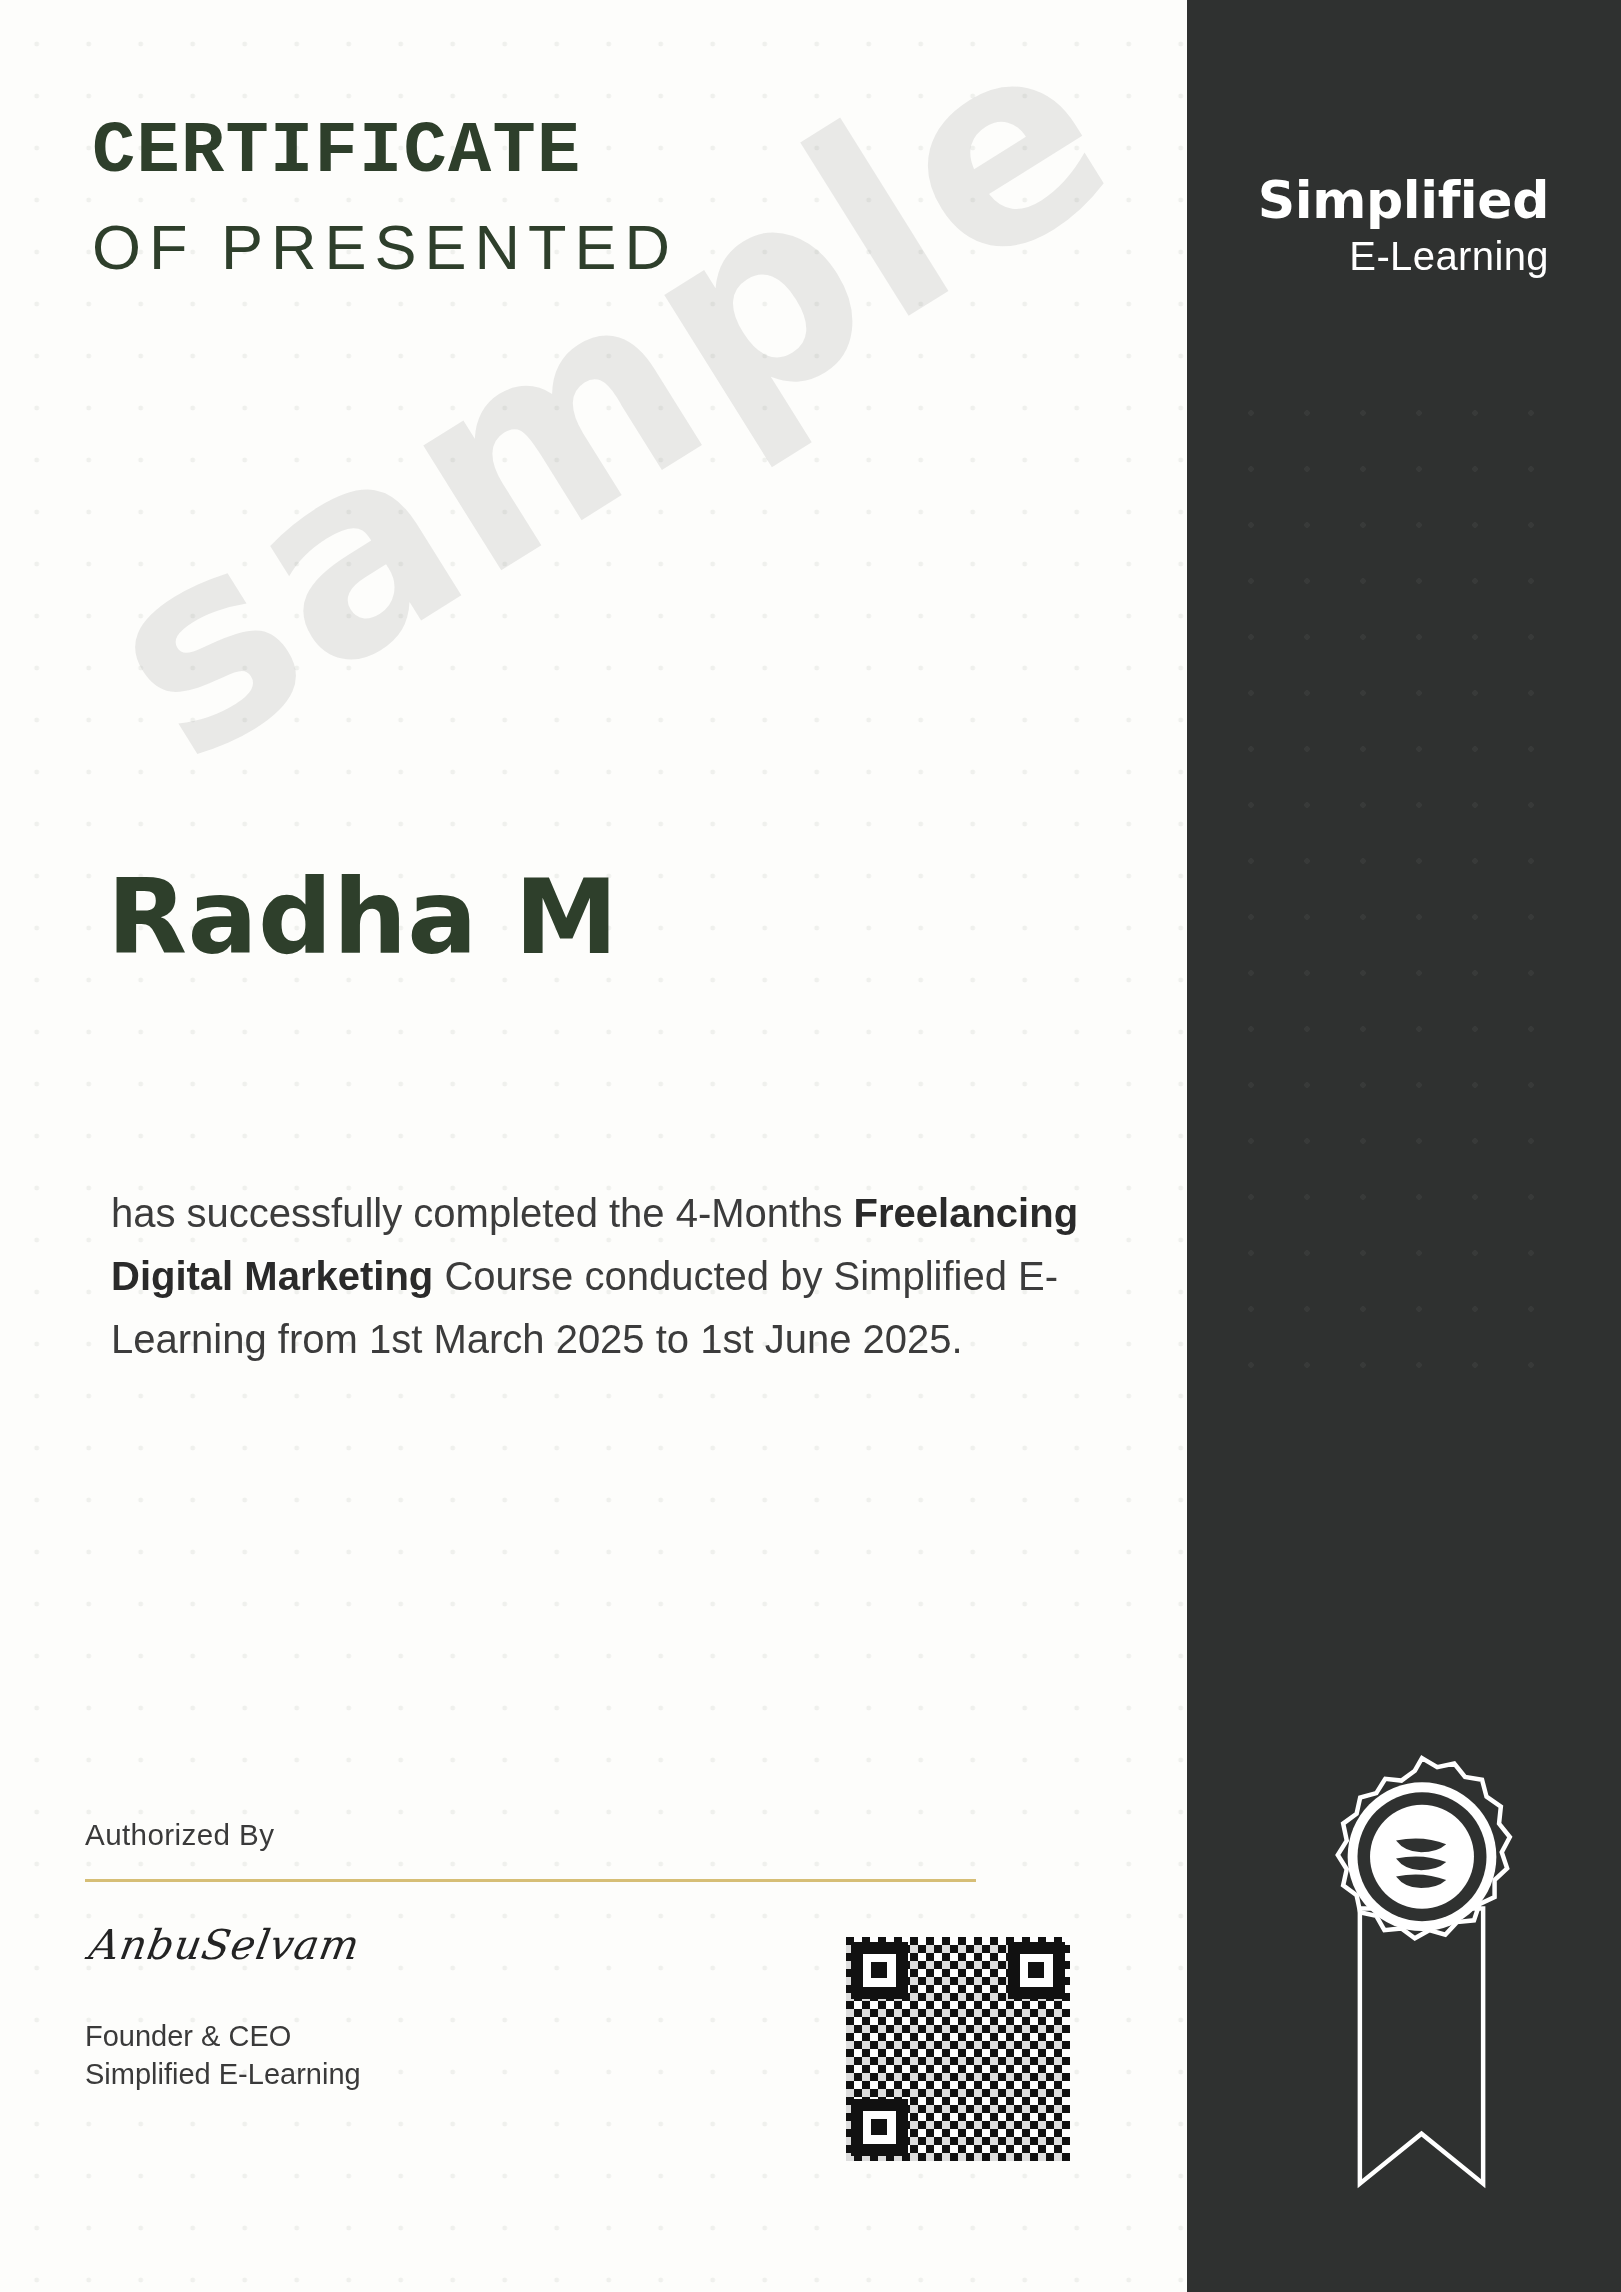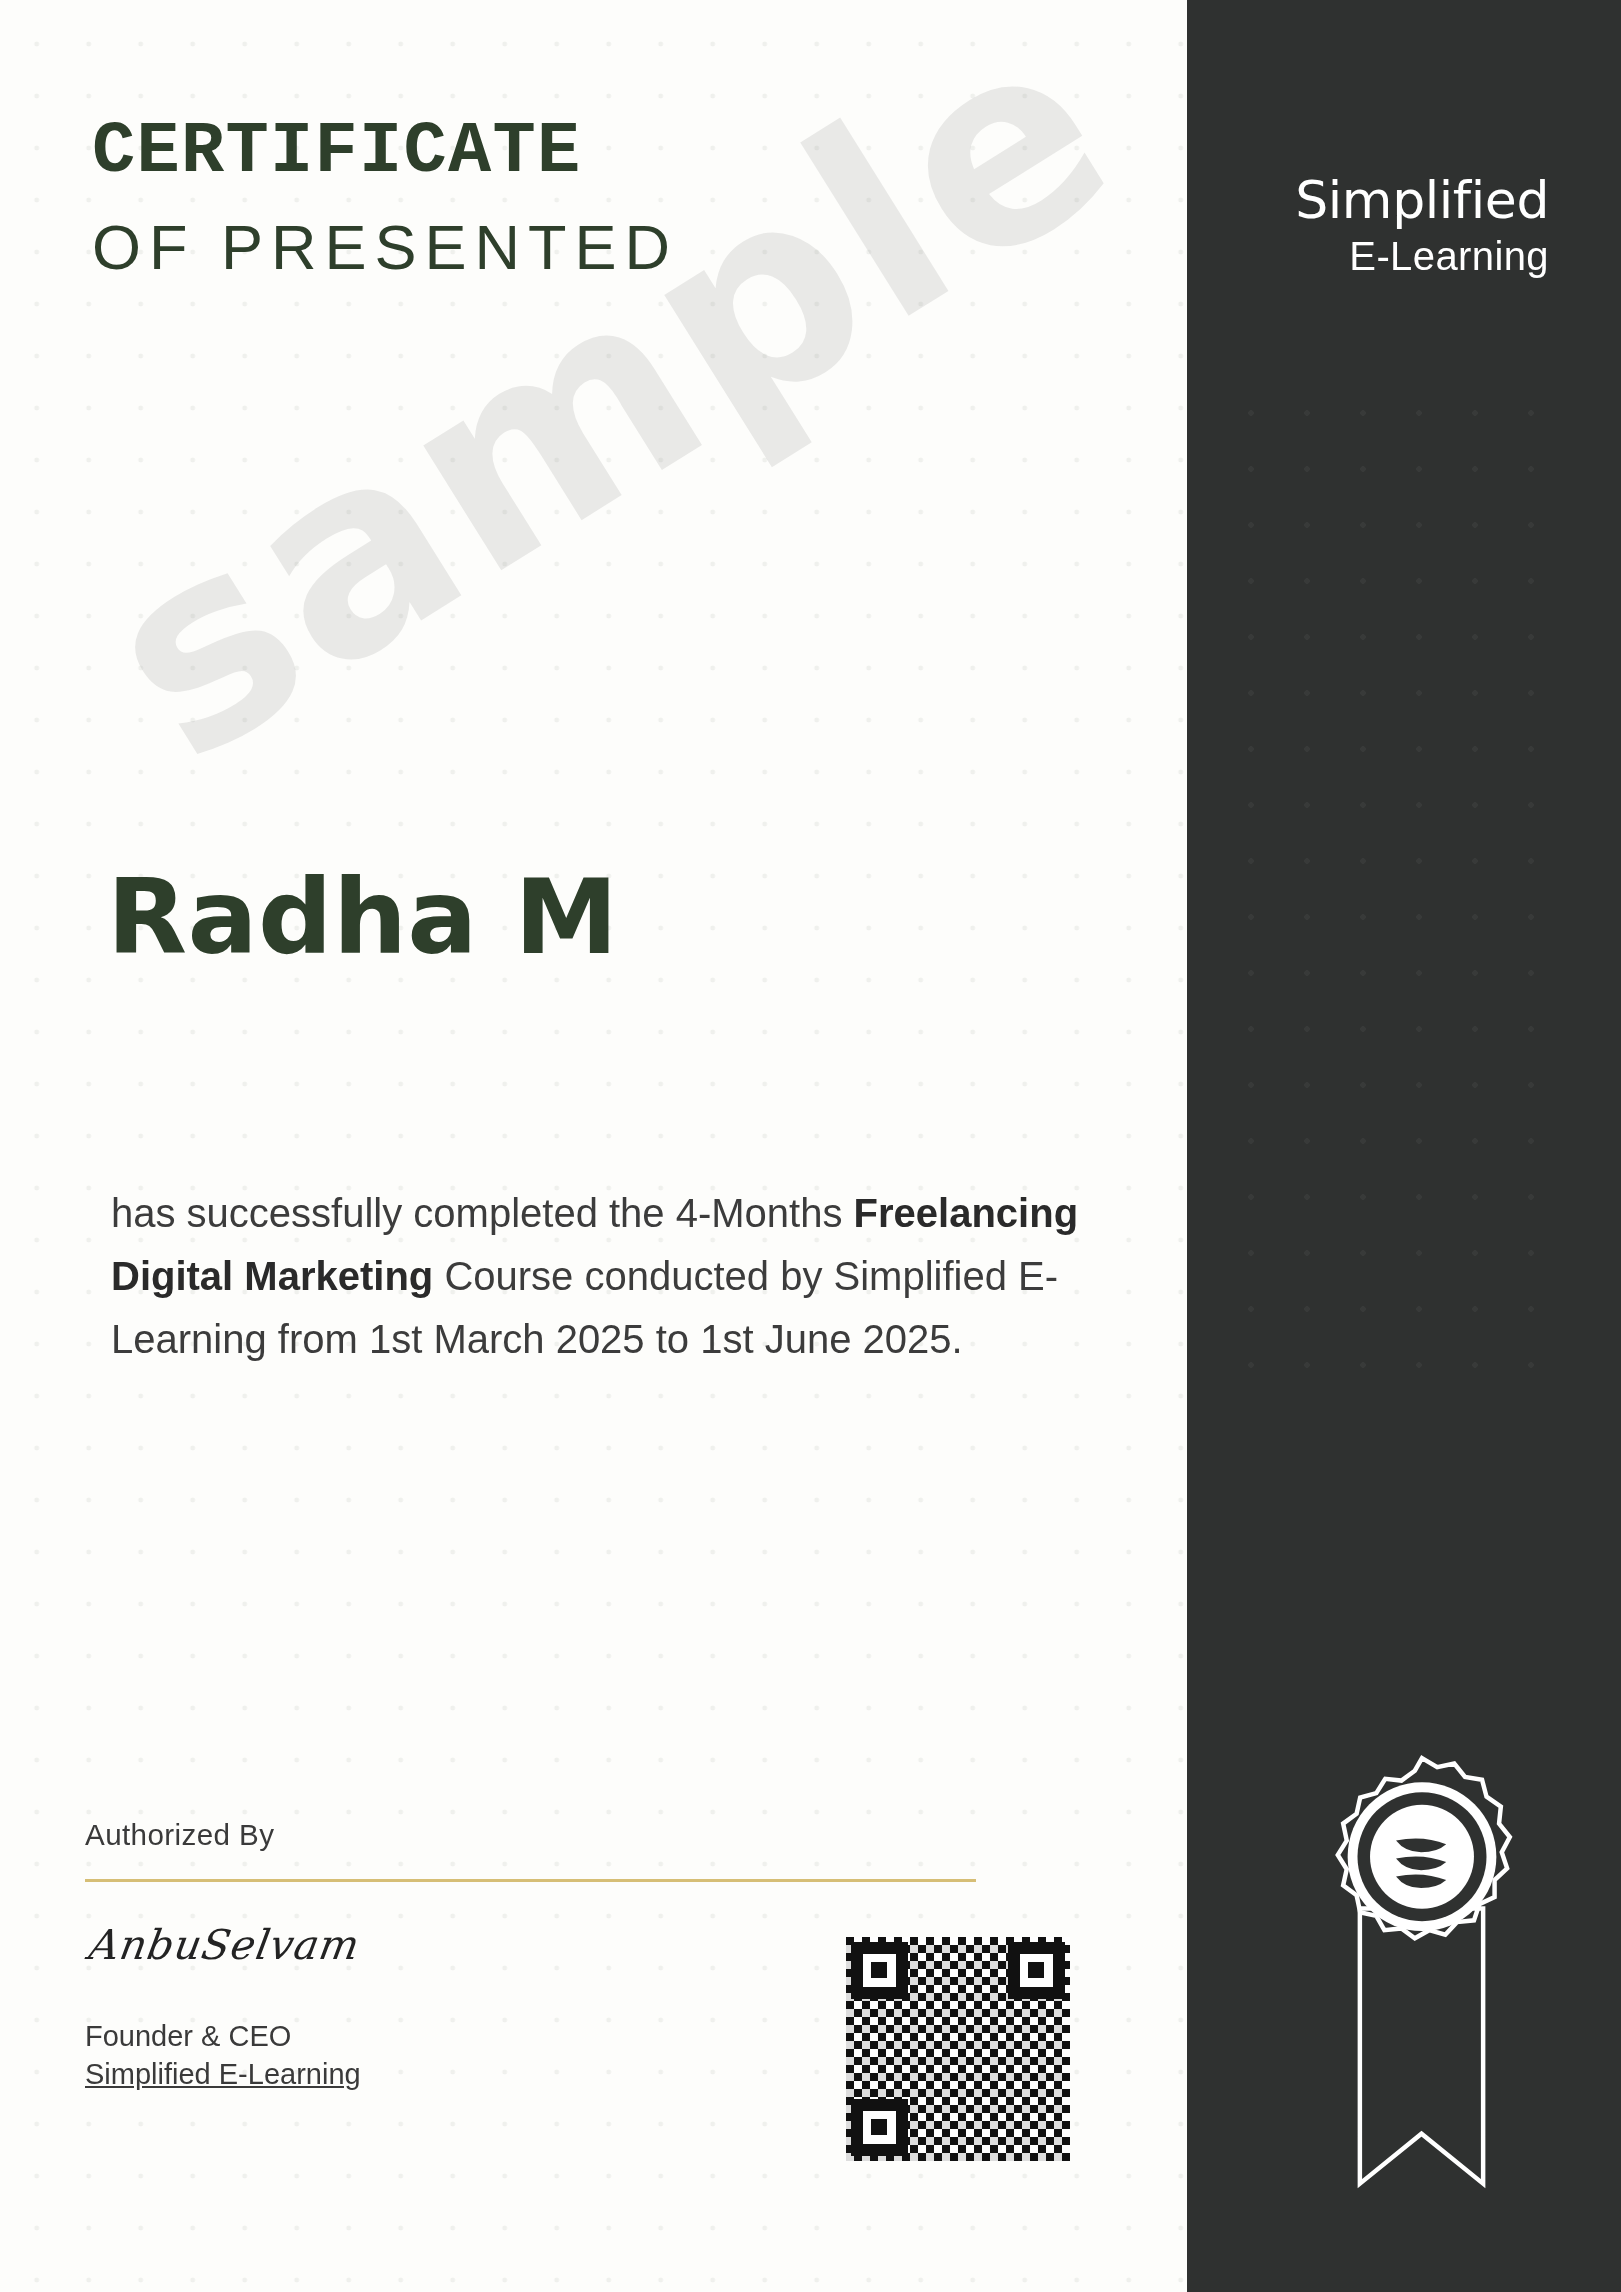--- a/index.html
+++ b/index.html
@@ -138,21 +138,20 @@
     color: #3a3a3a;
     line-height: 1.5;
   }
   .signer-org {
     position: absolute;
     left: 85px;
     top: 2053px;
     font-size: 29px;
     color: #3a3a3a;
     line-height: 1.5;
-    text-decoration: underline;
   }
 
   
   .qr {
     position: absolute;
     left: 846px;
     top: 1937px;
     width: 224px;
     height: 224px;
     background:
@@ -199,21 +198,21 @@
   
   .brand {
     position: absolute;
     right: 72px;
     top: 170px;
     text-align: right;
     color: #ffffff;
   }
   .brand-line1 {
     font-size: 52px;
-    font-weight: 400;
+    font-weight: 700;
     letter-spacing: -0.4px;
     font-family: "DejaVu Sans", sans-serif;
     text-align: right;
   }
   .brand-line2 {
     font-size: 40px;
     font-weight: 400;
     letter-spacing: 0.4px;
     margin-top: 3.6px;
     font-family: "Liberation Sans", sans-serif;

